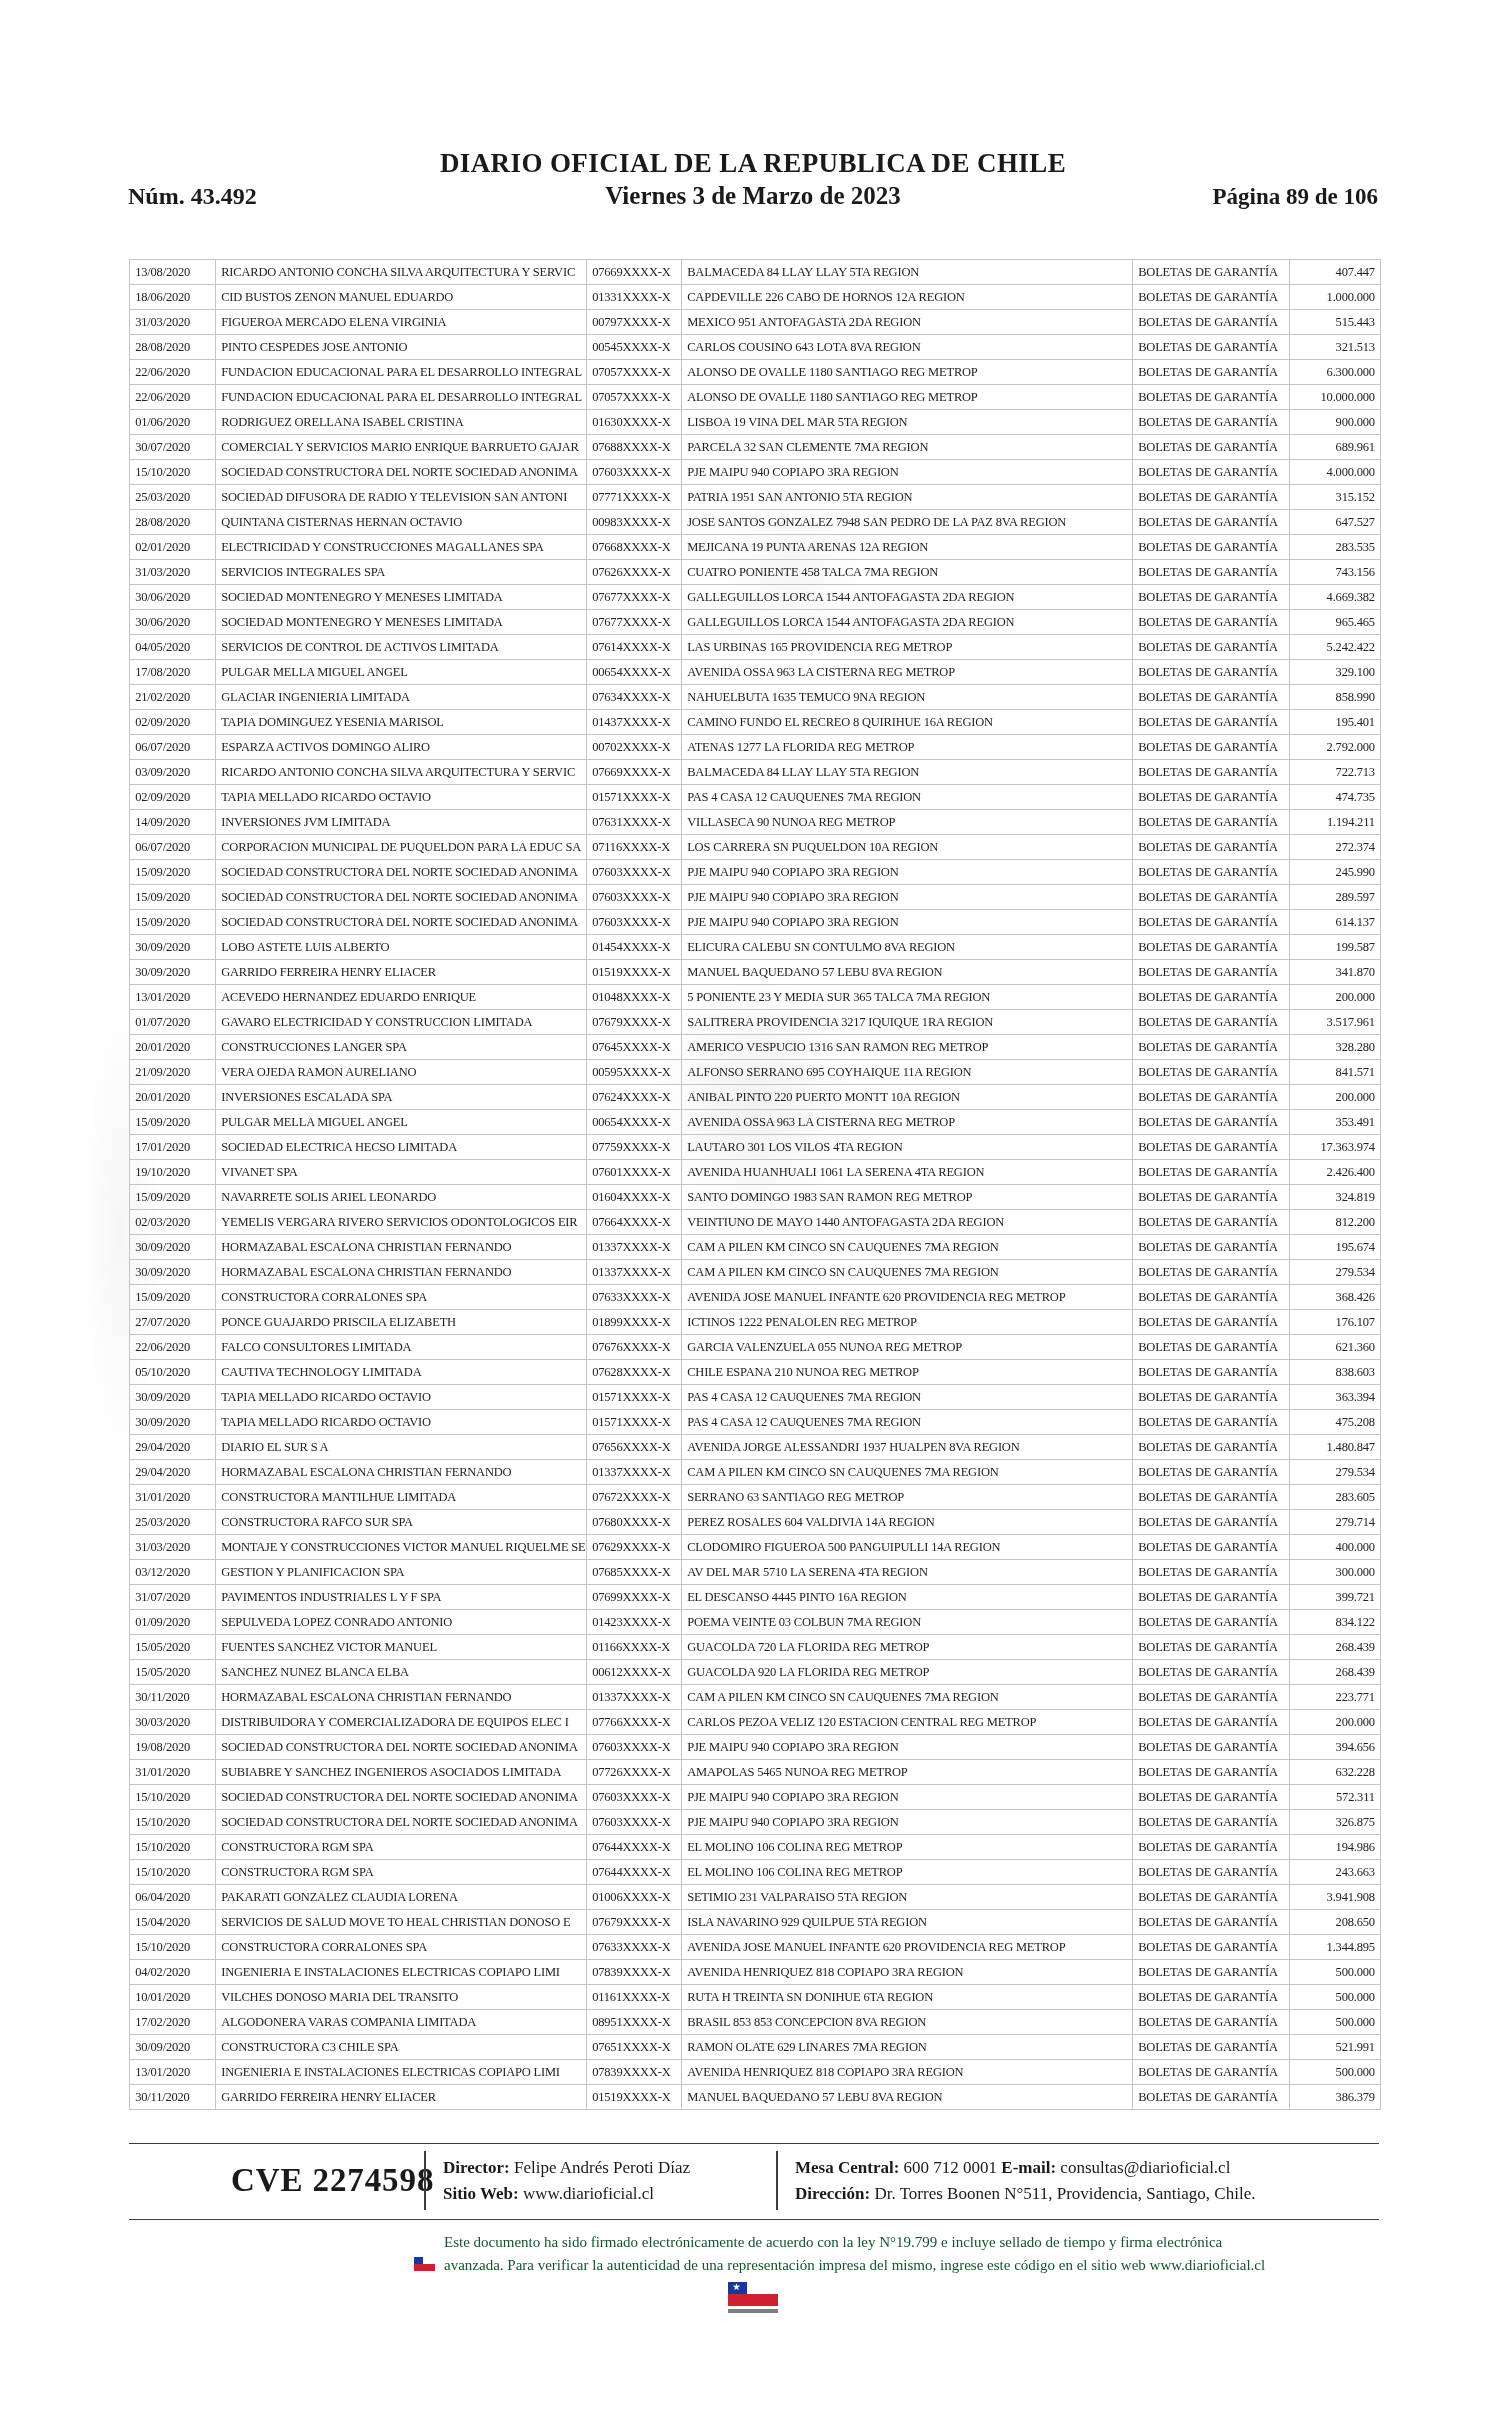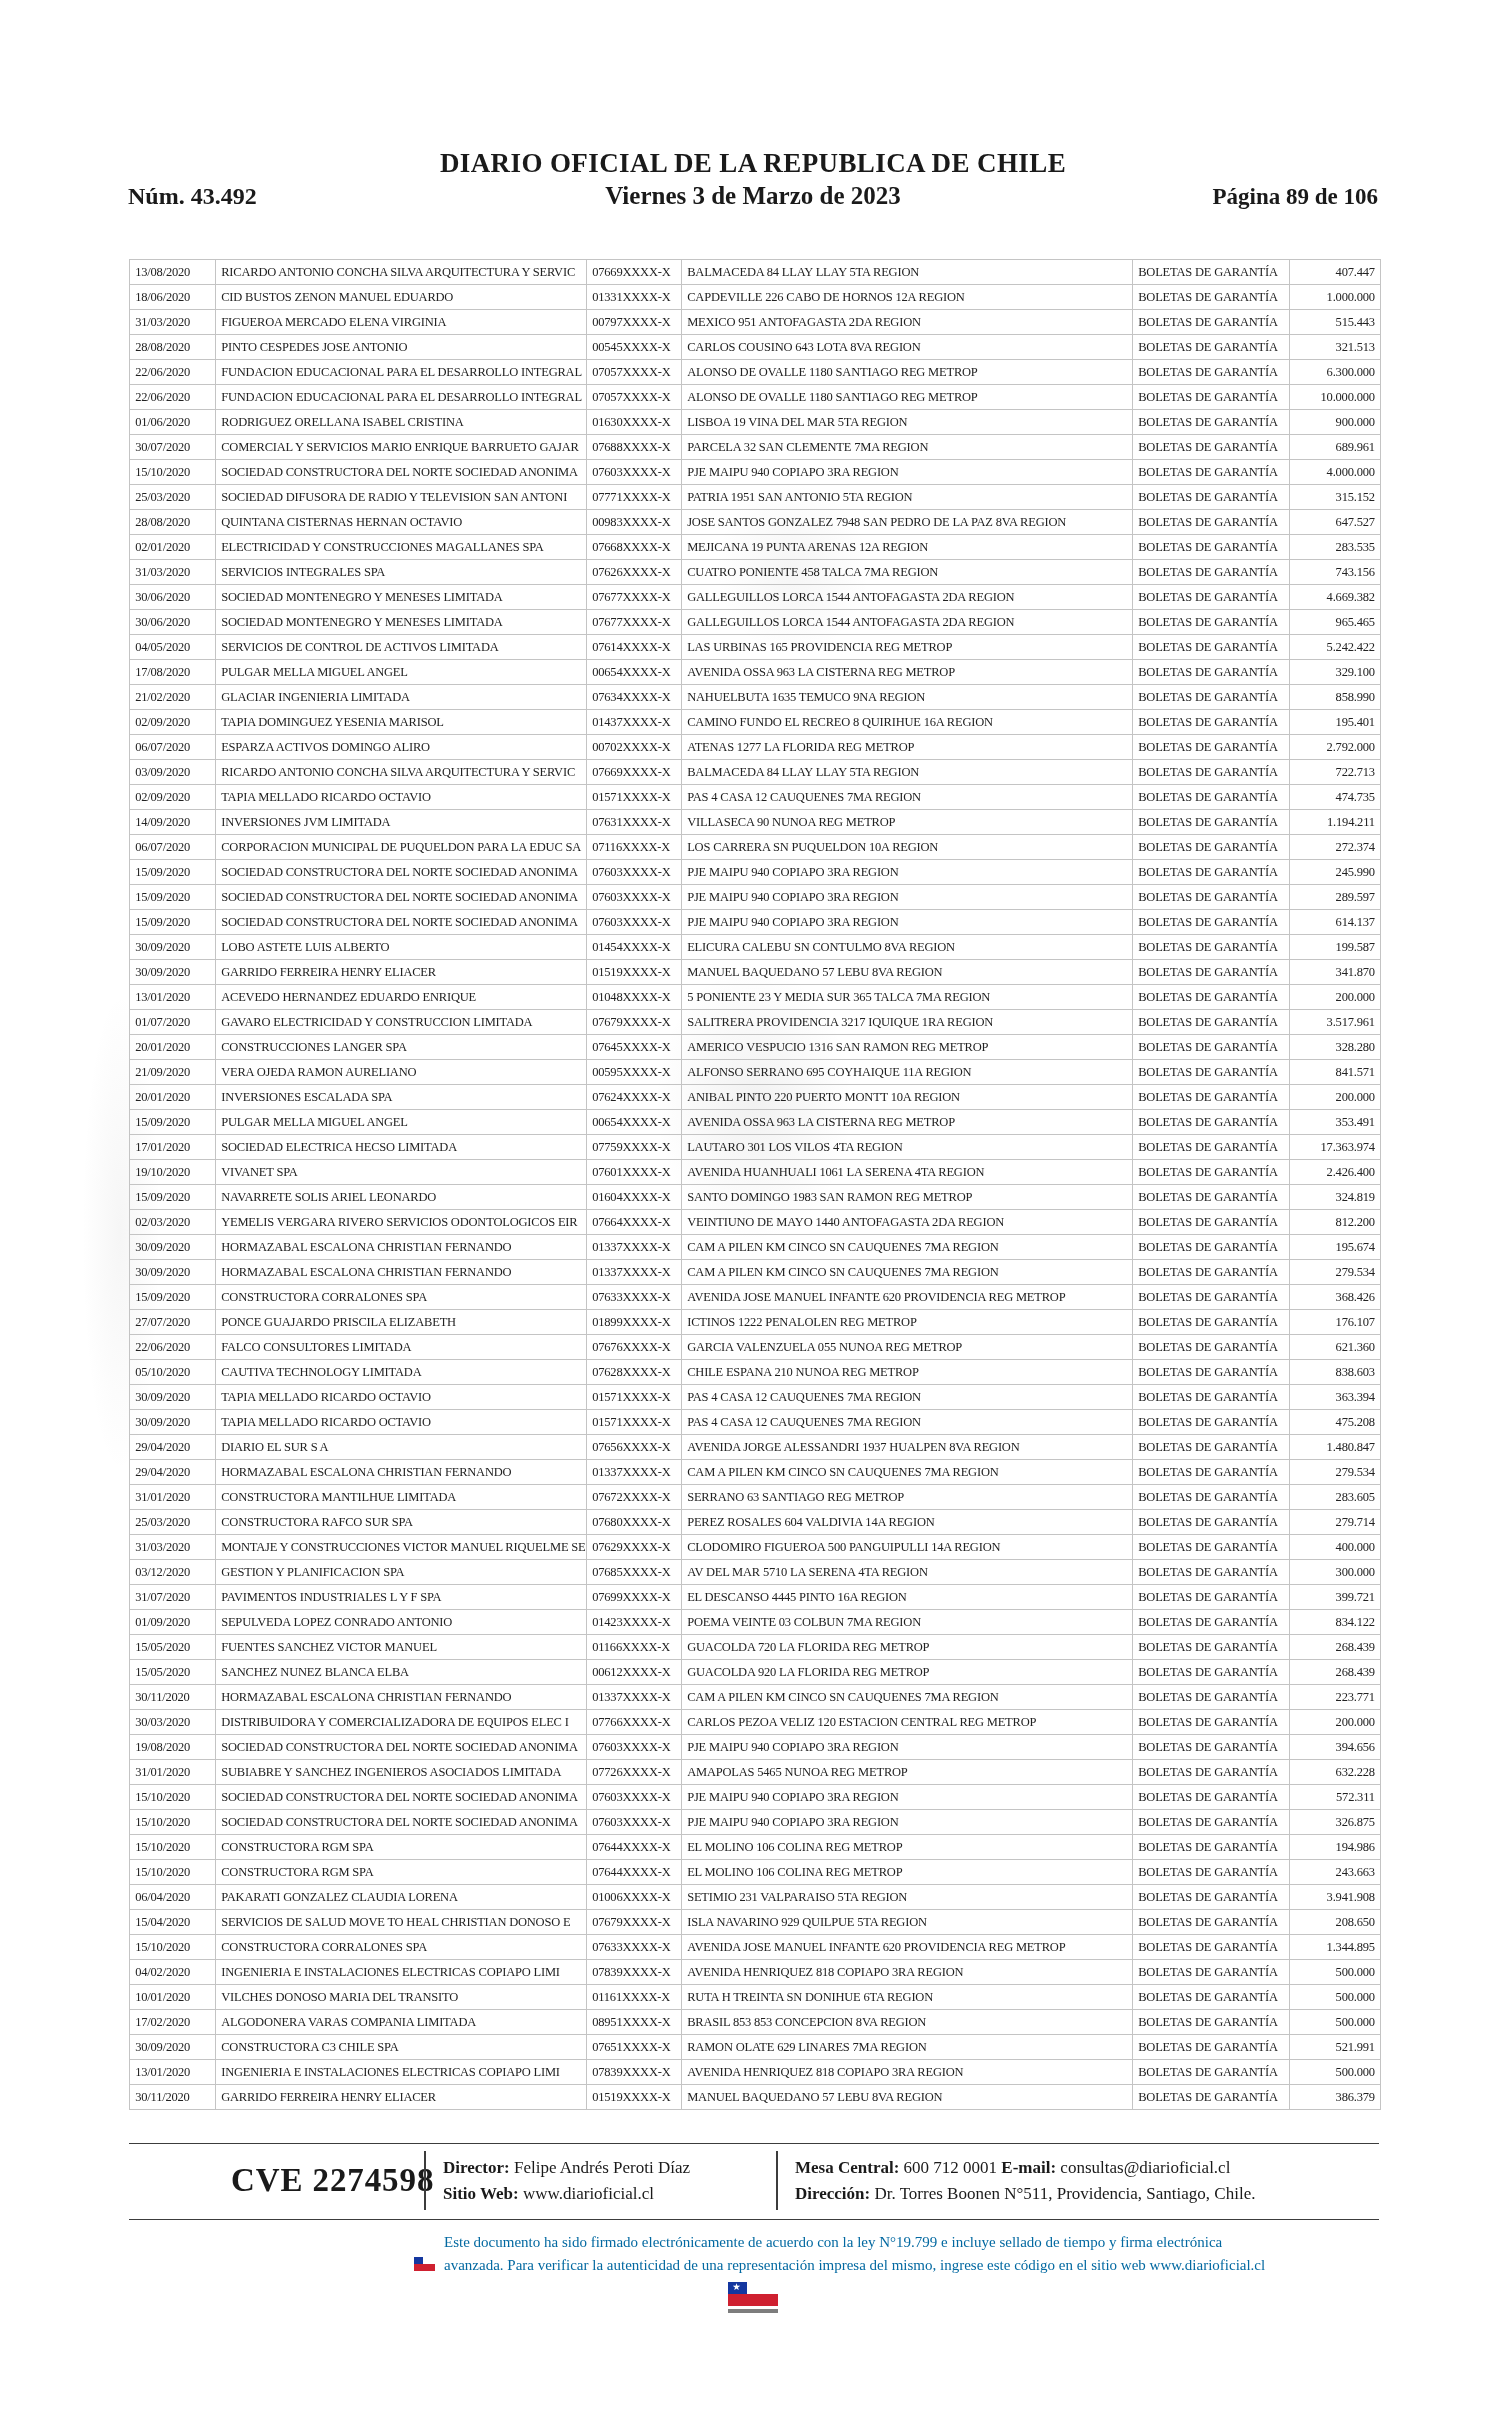--- a/index.html
+++ b/index.html
@@ -48,21 +48,21 @@
   .rule-bottom { top:2219px; }
   .cve { position:absolute; left:231px; top:2162px; font-size:33px; font-weight:bold; letter-spacing:0.9px; }
   .vdiv { position:absolute; top:2151px; height:59px; width:1.7px; background:#3c3c3c; }
   .vdiv1 { left:424px; }
   .vdiv2 { left:776px; }
   .fblock { position:absolute; top:2155px; font-size:17px; line-height:26px; }
   .fblock1 { left:443px; }
   .fblock2 { left:795px; }
   .b { font-weight:bold; }
 
-  .legal { position:absolute; left:444px; top:2231px; font-size:15px; line-height:23px; color:#0369a1; }
+  .legal { position:absolute; left:444px; top:2231px; font-size:15px; line-height:23px; color:#14532d; }
 
   
   .mini-flag { position:absolute; left:414px; top:2257px; width:20.7px; height:13.8px;
                box-shadow:0 0 0 0.9px #9a9a9a inset; display:flex; flex-wrap:wrap; }
   .mini-flag .mf-blue { width:8.6px; height:6.9px; background:#1437a0; }
   .mini-flag .mf-white { width:12px; height:6.9px; background:#fff; }
   .mini-flag .mf-red { width:20.7px; height:6.9px; background:#cf2030; }
 
   
   .flag-mark { position:absolute; left:728px; top:2282px; width:50px; }

